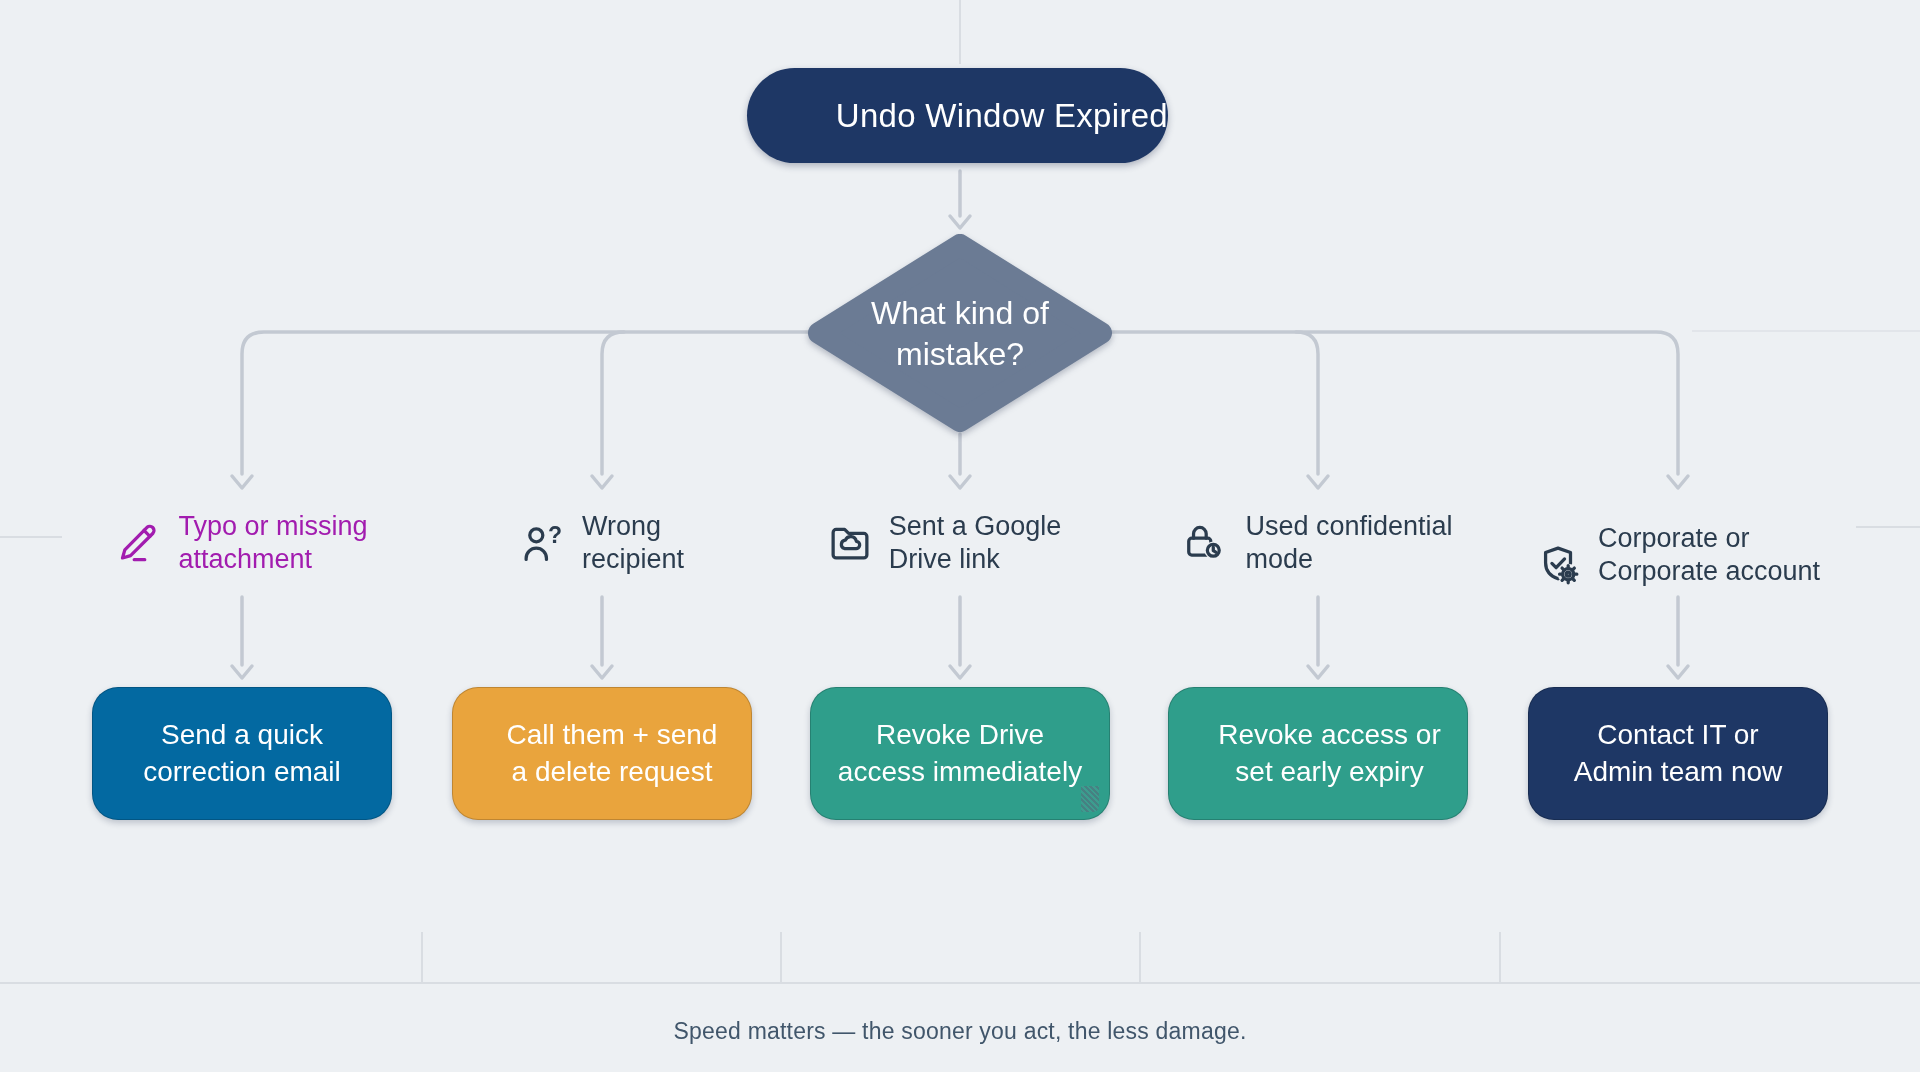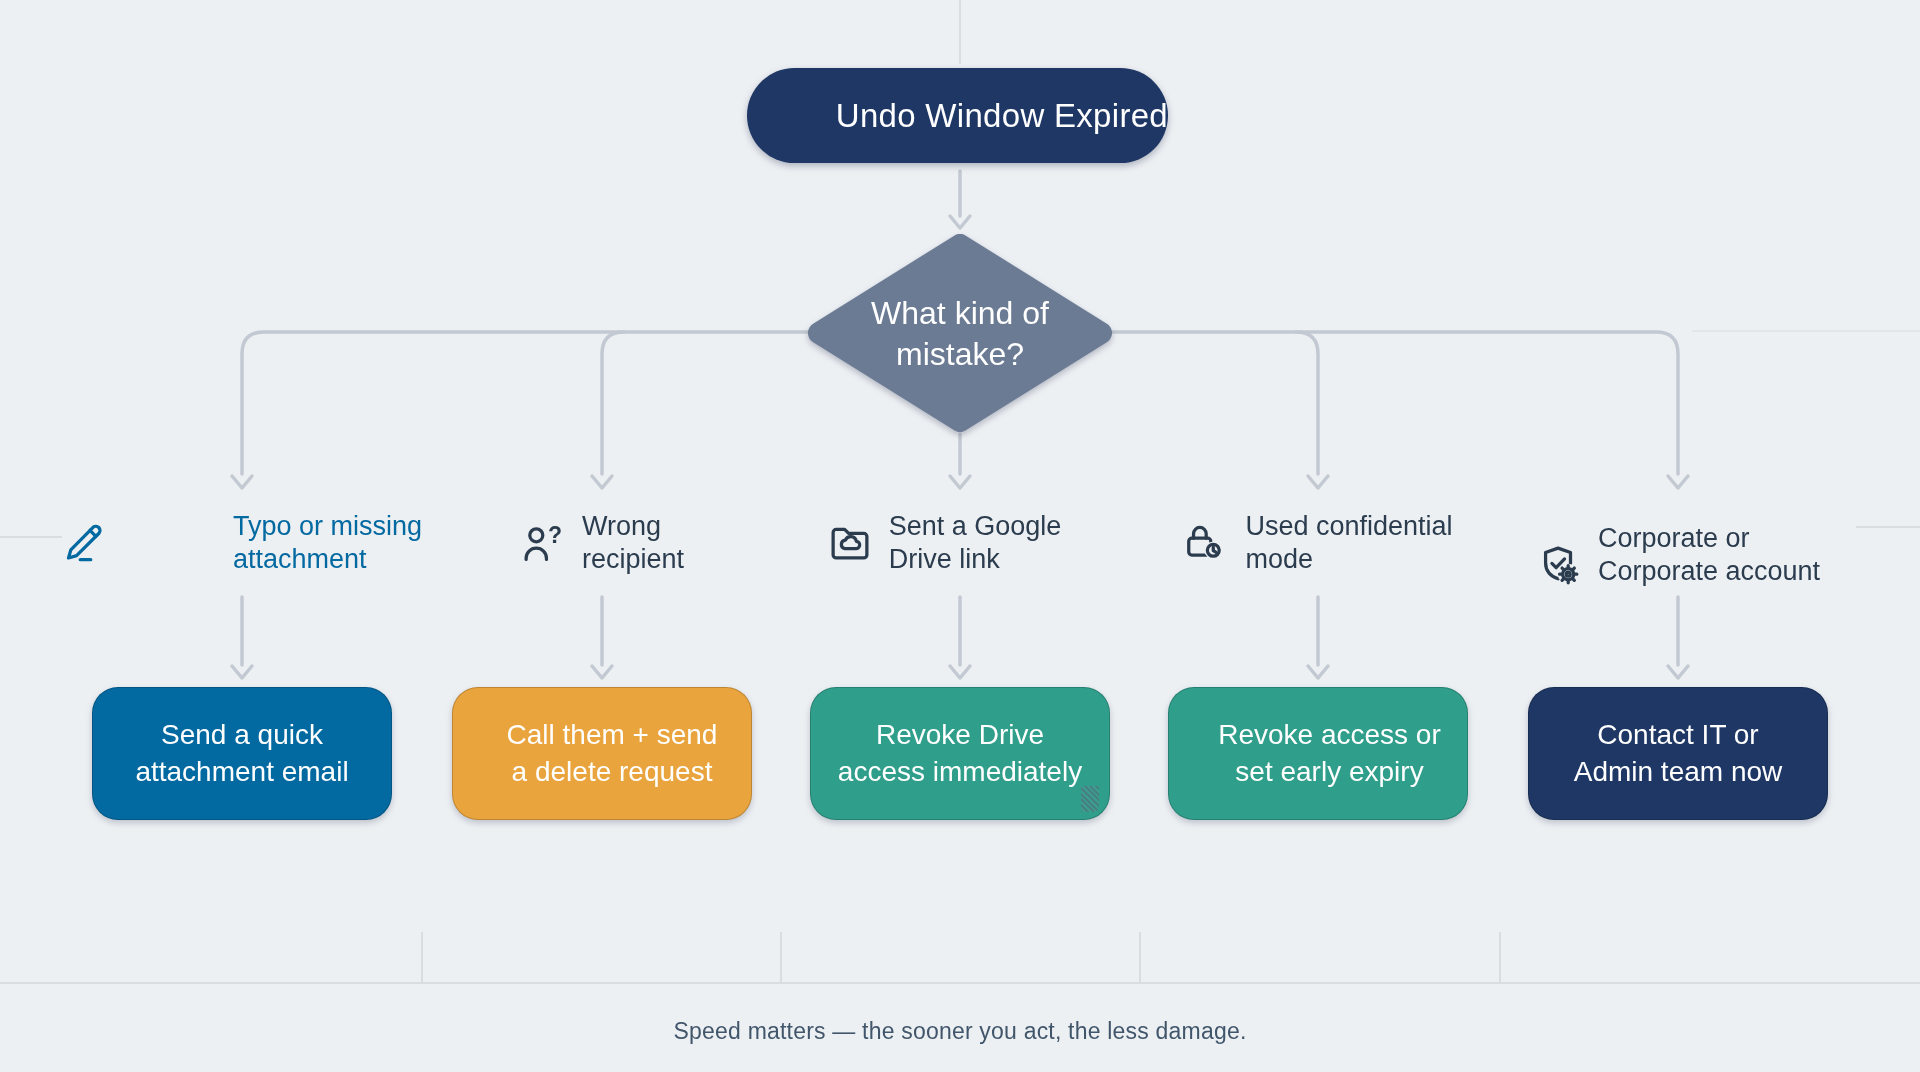--- a/index.html
+++ b/index.html
@@ -92,21 +92,21 @@
 
   <div class="pill" style="background: rgb(30, 55, 101); color: rgb(255, 255, 255);">
     <span>Undo Window Expired</span>
   </div>
 
   <div class="decision-label" style="color: rgb(255, 255, 255);">
     <span>What kind of</span>
     <span>mistake?</span>
   </div>
 
-  <div class="branch-label" style="left: 62px; color: #0369a1; justify-content: space-between;">
+  <div class="branch-label" style="left: 62px; color: #a21caf;">
     <svg viewBox="0 0 24 24" width="46" height="46" fill="none" stroke="currentColor" stroke-width="1.7" stroke-linecap="round" stroke-linejoin="round">
       <path d="M16.2 3.8a2.2 2.2 0 0 1 3.1 3.1L7.6 18.6 3.4 19.8 4.6 15.6Z"></path>
       <path d="M14.6 5.4l3.1 3.1"></path>
       <path d="M9.5 20.7h5.5"></path>
     </svg>
     <span class="txt">
       <span>Typo or missing</span>
       <span>attachment</span>
     </span>
   </div>
@@ -158,21 +158,21 @@
       <path d="M16.8 12.3v1.5 M16.8 21.3v-1.5 M12.3 16.8h1.5 M21.3 16.8h-1.5 M13.6 13.6l1.1 1.1 M20 20l-1.1-1.1 M20 13.6l-1.1 1.1 M13.6 20l1.1-1.1"></path>
     </svg>
     <span class="txt">
       <span>Corporate or</span>
       <span>Corporate account</span>
     </span>
   </div>
 
   <div class="action-box" style="left: 92px; background: #0369a1; color: rgb(255, 255, 255);">
     <span>Send a quick</span>
-    <span>attachment email</span>
+    <span>correction email</span>
   </div>
   <div class="action-box" style="left: 452px; background: rgb(233, 164, 61); color: rgb(255, 255, 255); padding-left: 20px;">
     <span>Call them + send</span>
     <span>a delete request</span>
   </div>
   <div class="action-box" style="left: 810px; background: rgb(47, 158, 139); color: rgb(255, 255, 255);">
     <span>Revoke Drive</span>
     <span>access immediately</span>
   </div>
   <div class="action-box" style="left: 1168px; background: rgb(47, 158, 139); color: rgb(255, 255, 255); padding-left: 23px;">

